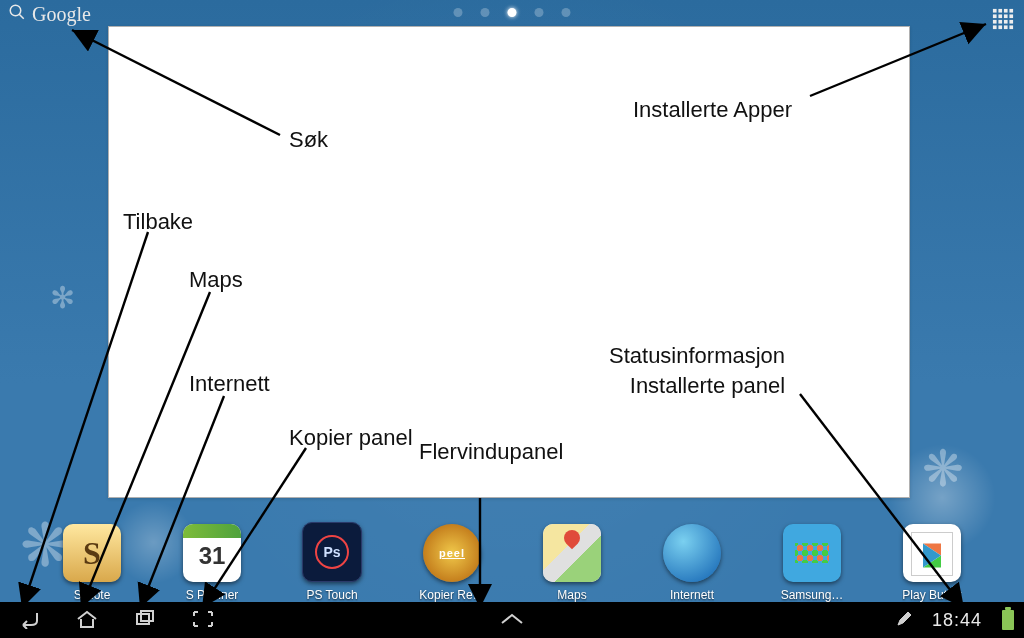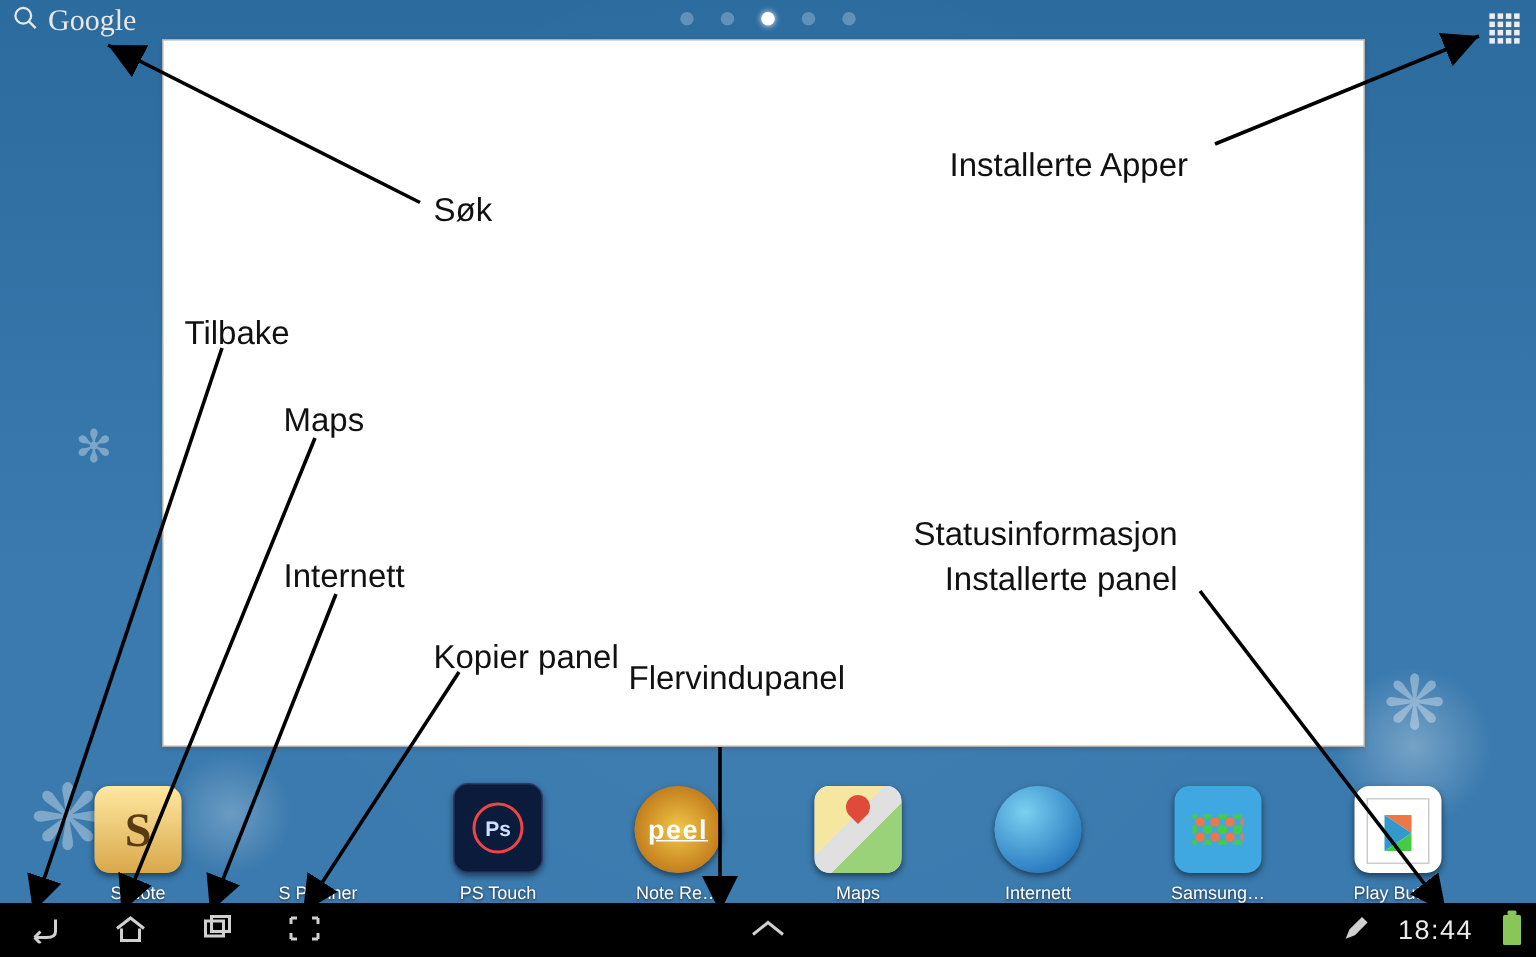--- a/index.html
+++ b/index.html
@@ -45,21 +45,21 @@
   .battery::after{content:'';position:absolute;top:-3px;left:3px;width:6px;height:3px;background:#8ac557;border-radius:1px;}
   
   .ic-snote{background:linear-gradient(180deg,#ffe8a0,#d9a84b);}
   .ic-snote span{font-family:Georgia,serif;color:#5a3a12;font-size:32px;}
   .ic-splanner{background:#fff;position:relative;overflow:hidden;}
   .ic-splanner .hdr{position:absolute;top:0;left:0;right:0;height:14px;background:linear-gradient(90deg,#7ebc3a,#4fa23c);}
   .ic-splanner .num{position:absolute;top:50%;left:50%;transform:translate(-50%,-40%);font-size:24px;color:#333;font-weight:bold;}
   .ic-pstouch{background:#0b1b3c;border:1px solid #2a3a6a;}
   .ic-pstouch .ps-circle{width:30px;height:30px;border-radius:50%;border:2px solid #ef4444;display:flex;align-items:center;justify-content:center;font-size:14px;color:#cfe0ff;}
   .ic-smartremote{background:radial-gradient(circle,#f0c84a 0%,#b86a10 90%);border-radius:50%;}
-  .ic-smartremote span{color:#fff;font-size:18px;letter-spacing:1px;text-decoration:underline;}
+  .ic-smartremote span{color:#fff;font-size:11px;letter-spacing:1px;text-decoration:underline;}
   .ic-maps{background:#f5f5f5;position:relative;overflow:hidden;}
   .ic-maps .m1{position:absolute;inset:0;background:linear-gradient(135deg,#f5e6a0 0 40%,#e0e0e0 40% 60%,#9ad27a 60%);}
   .ic-maps .pin{position:absolute;top:6px;left:50%;transform:translateX(-50%);width:16px;height:16px;background:#e04a3a;border-radius:50% 50% 50% 0;transform:translateX(-50%) rotate(-45deg);}
   .ic-internet{background:radial-gradient(circle at 35% 30%,#7ad0f0,#1060b0);border-radius:50%;}
   .ic-samsung{background:#40a8e0;}
   .ic-samsung .dots{width:34px;height:20px;background:radial-gradient(circle,#e74 3px,transparent 3px) 0 0/10px 10px,radial-gradient(circle,#4c4 3px,transparent 3px) 5px 5px/10px 10px;}
   .ic-play{background:#fff;position:relative;}
   .ic-play .bag{position:absolute;top:8px;left:8px;right:8px;bottom:6px;background:#fff;border:1px solid #ccc;}
   .ic-play .tri{position:absolute;top:50%;left:50%;transform:translate(-50%,-40%);width:0;height:0;border-left:18px solid transparent;border-right:0 solid transparent;border-top:12px solid #e74;border-bottom:12px solid #4c4;}
   .ic-play .tri::after{content:'';position:absolute;left:-18px;top:-12px;border-left:18px solid #39c;border-top:12px solid transparent;border-bottom:12px solid transparent;}
@@ -156,33 +156,37 @@
 </svg>
 
 <div class="dock">
   <div class="app">
     <div class="app-icon ic-snote">
         <span>S</span>
       </div>
     <div class="app-label">S Note</div>
   </div>
   <div class="app">
+    <div class="app-icon ic-splanner">
+        <div class="hdr"></div>
+        <div class="num">31</div>
+      </div>
     <div class="app-label">S Planner</div>
   </div>
   <div class="app">
     <div class="app-icon ic-pstouch">
         <div class="ps-circle">Ps</div>
       </div>
     <div class="app-label">PS Touch</div>
   </div>
   <div class="app">
     <div class="app-icon ic-smartremote">
         <span>peel</span>
       </div>
-    <div class="app-label">Note Re…</div>
+    <div class="app-label">Kopier Re…</div>
   </div>
   <div class="app">
     <div class="app-icon ic-maps">
         <div class="m1"></div>
         <div class="pin"></div>
       </div>
     <div class="app-label">Maps</div>
   </div>
   <div class="app">
     <div class="app-icon ic-internet"></div>

